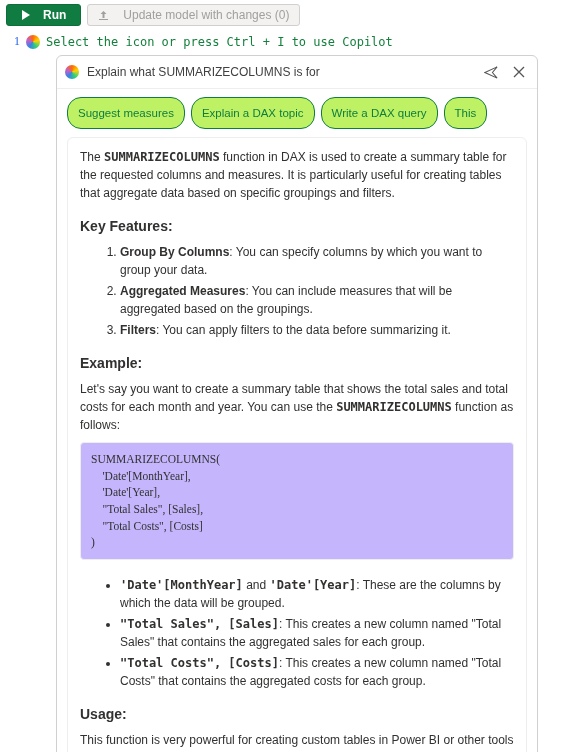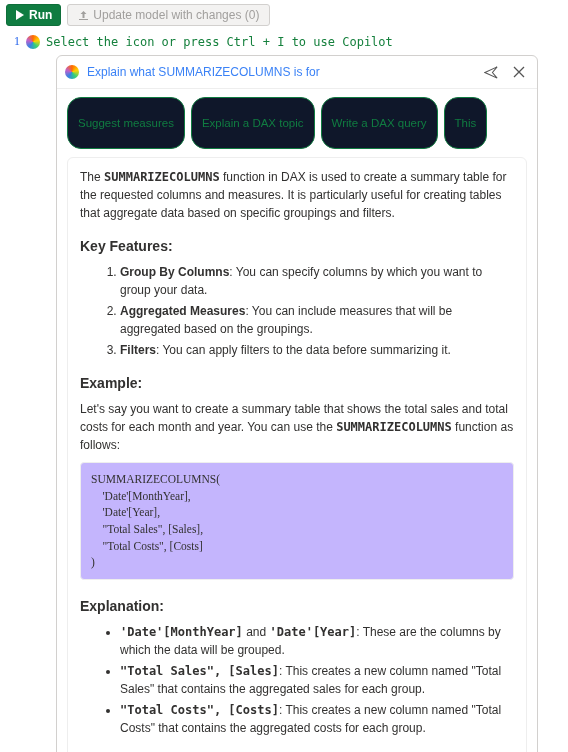--- a/index.html
+++ b/index.html
@@ -14,38 +14,38 @@
     display: flex;
     gap: 6px;
     padding: 4px 6px;
     align-items: center;
   }
   .run-btn {
     background: #107c41;
     color: #fff;
     border: 1px solid #0e6e3a;
     border-radius: 3px;
-    padding: 3px 8px;
+    padding: 3px 14px;
     font-size: 12px;
     font-weight: 600;
     display: inline-flex;
     align-items: center;
-    gap: 4px;
+    gap: 12px;
     cursor: pointer;
   }
   .update-btn {
     background: #f3f2f1;
     color: #a19f9d;
     border: 1px solid #d2d0ce;
     border-radius: 3px;
     padding: 3px 10px;
     font-size: 12px;
     display: inline-flex;
     align-items: center;
-    gap: 4px;
+    gap: 14px;
     cursor: default;
   }
   .editor-line {
     display: flex;
     align-items: center;
     gap: 6px;
     padding: 4px 6px 6px 10px;
     font-family: Consolas, monospace;
     font-size: 12px;
     color: #555;
@@ -66,37 +66,37 @@
     display: flex;
     flex-direction: column;
   }
   .panel-header {
     display: flex;
     align-items: center;
     padding: 6px 8px;
     border-bottom: 1px solid #eee;
     gap: 8px;
   }
-  .panel-title { flex: 1; font-size: 12px; color: #3b82f6; }
+  .panel-title { flex: 1; font-size: 12px; color: #404040; }
   .hdr-icon {
     width: 20px; height: 20px; display:flex; align-items:center; justify-content:center;
     cursor: pointer; color:#555;
   }
   .chips {
     display: flex;
     gap: 6px;
     padding: 8px 10px;
     flex-wrap: wrap;
   }
   .chip {
     border: 1px solid #107c41;
     color: #107c41;
-    background: #0f172a;
+    background: #bef264;
     border-radius: 14px;
-    padding: 19px 10px;
+    padding: 9px 10px;
     font-size: 11.5px;
     cursor: pointer;
   }
   .body {
     border: 1px solid #eee;
     border-radius: 6px;
     margin: 0 10px 8px 10px;
     padding: 10px 12px;
     font-size: 12px;
     line-height: 1.5;
@@ -186,21 +186,20 @@
     <p>
       <span>Let's say you want to create a summary table that shows the total sales and total costs for each month and year. You can use the </span><b class="code-label">SUMMARIZECOLUMNS</b><span> function as follows:</span>
     </p>
     <pre class="codeblk">SUMMARIZECOLUMNS(
     'Date'[MonthYear],
     'Date'[Year],
     "Total Sales", [Sales],
     "Total Costs", [Costs]
 )</pre>
 
-    <h4>Explanation:</h4>
     <ul>
       <li><b class="code-inline">'Date'[MonthYear]</b><span> and </span><b class="code-inline">'Date'[Year]</b><span>: These are the columns by which the data will be grouped.</span></li>
       <li><b class="code-inline">"Total Sales", [Sales]</b><span>: This creates a new column named "Total Sales" that contains the aggregated sales for each group.</span></li>
       <li><b class="code-inline">"Total Costs", [Costs]</b><span>: This creates a new column named "Total Costs" that contains the aggregated costs for each group.</span></li>
     </ul>
 
     <h4>Usage:</h4>
     <p>This function is very powerful for creating custom tables in Power BI or other tools that use DAX, allowing you to tailor the data presentation to specific needs and analyses.</p>
 
   </div>

